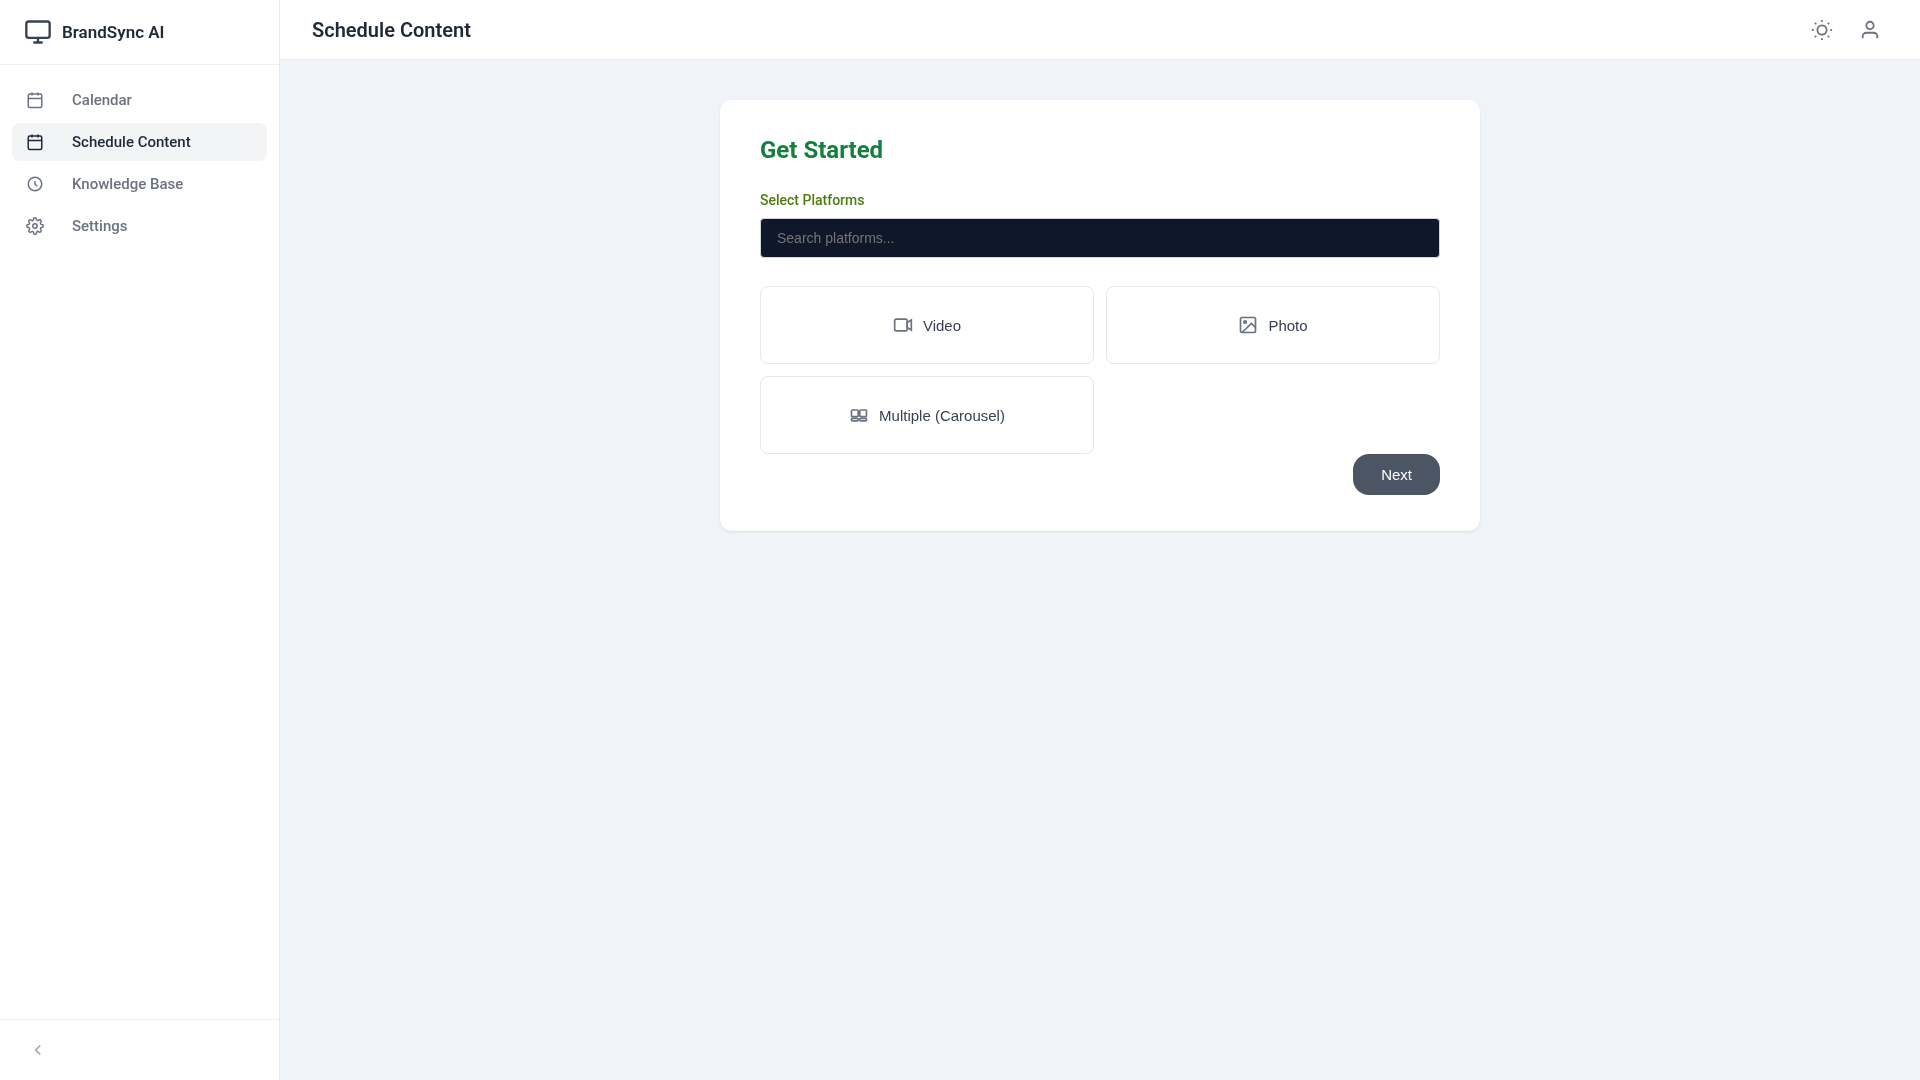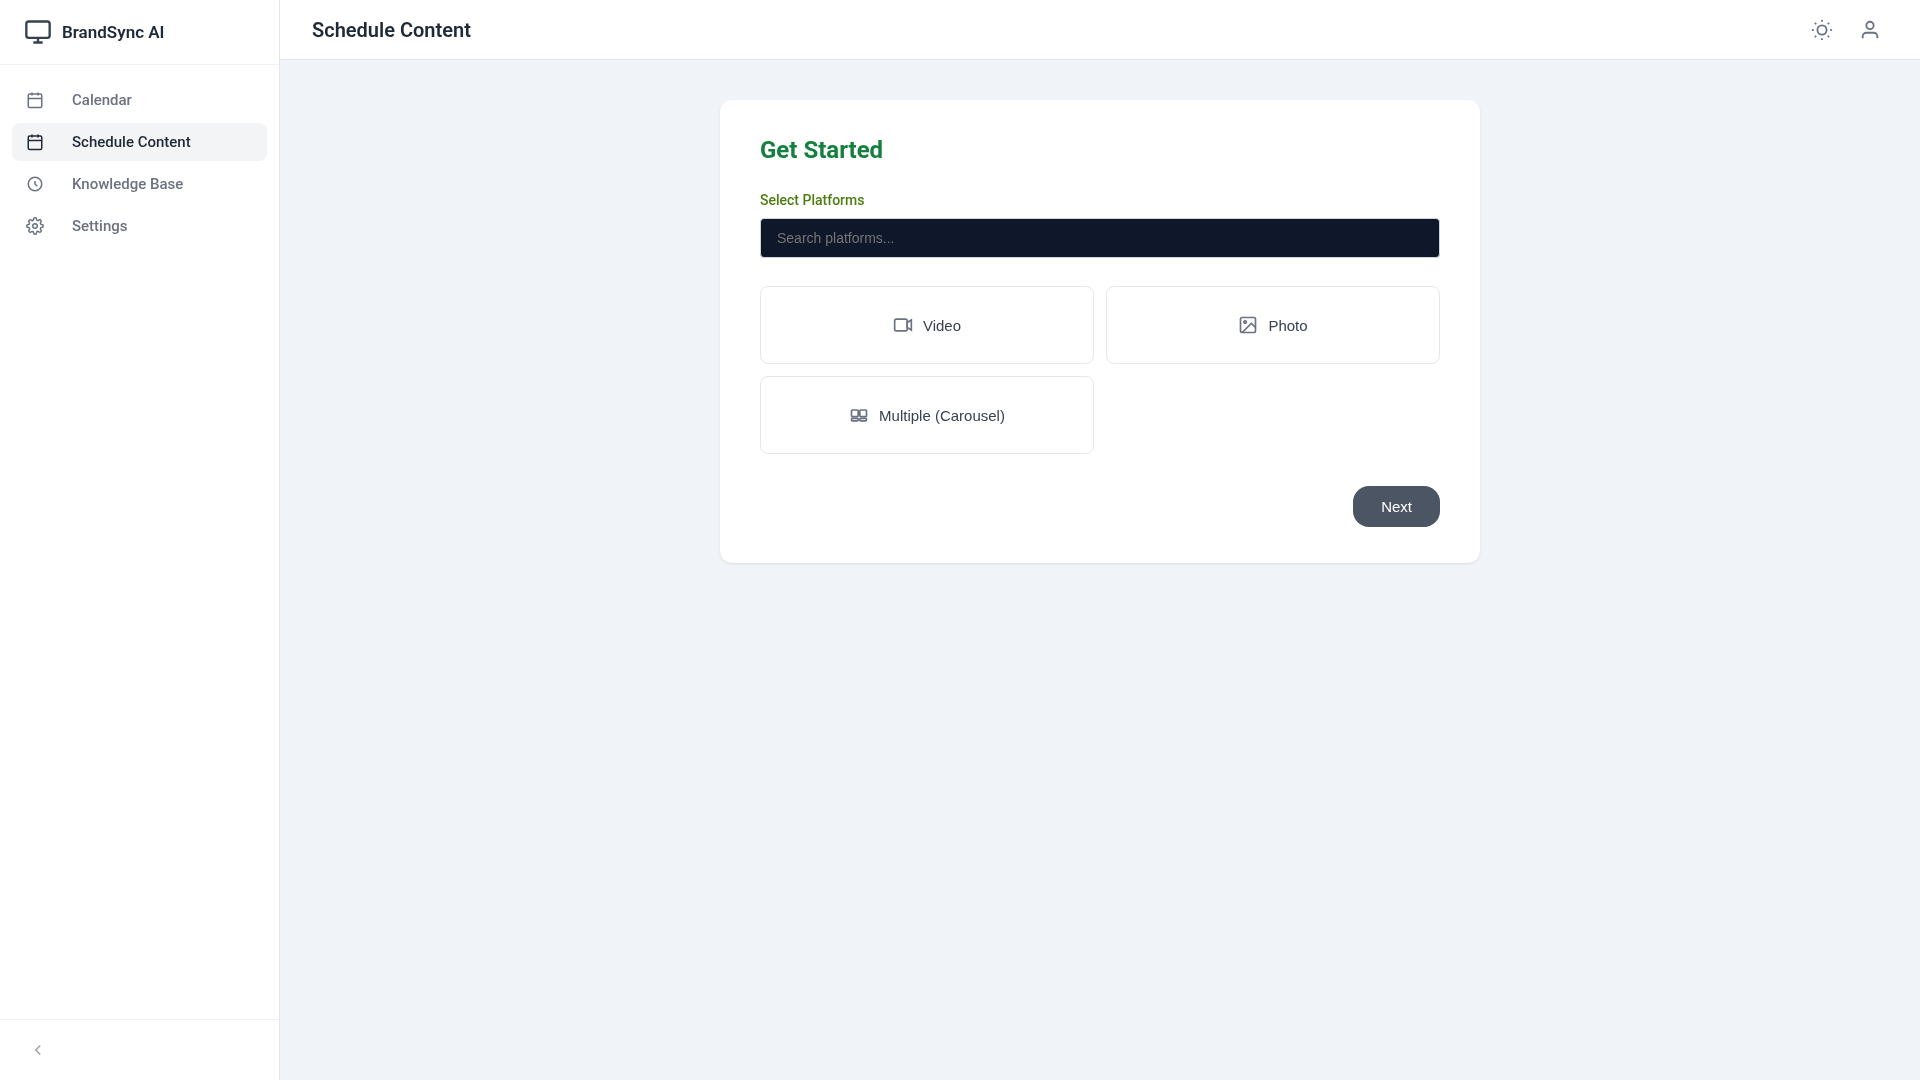--- a/index.html
+++ b/index.html
@@ -193,21 +193,20 @@
       color: #9ca3af;
       outline: none;
       background: #0f172a;
     }
 
     
     .content-type-grid {
       display: grid;
       grid-template-columns: 1fr 1fr;
       gap: 12px;
-      margin-bottom: 32px;
     }
 
     .content-type-btn {
       display: flex;
       align-items: center;
       justify-content: center;
       gap: 10px;
       padding: 28px 20px;
       border: 1.5px solid #e5e7eb;
       border-radius: 8px;

